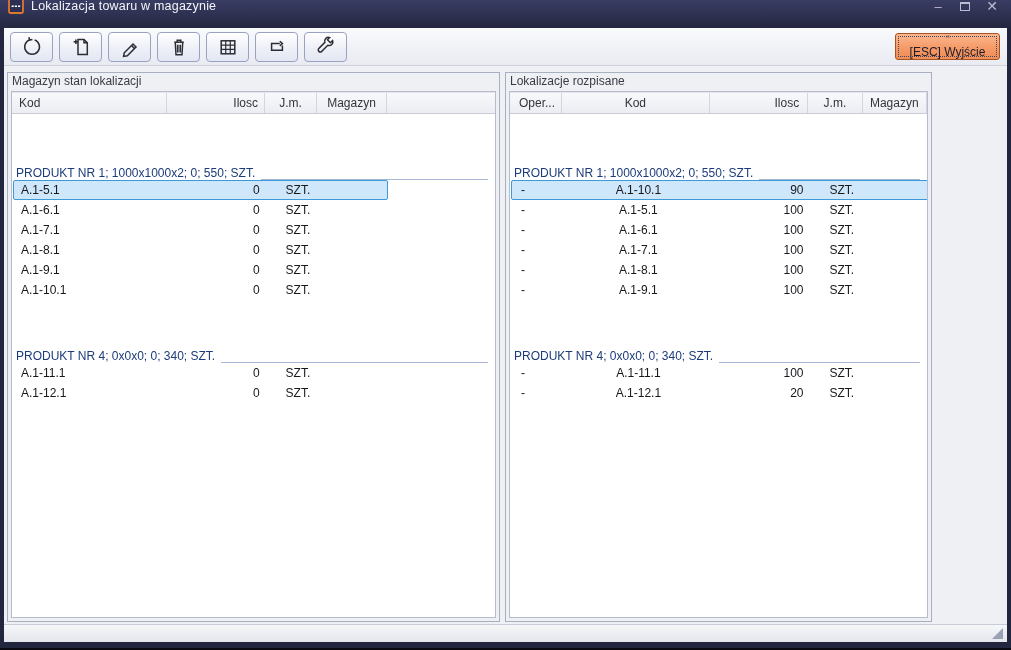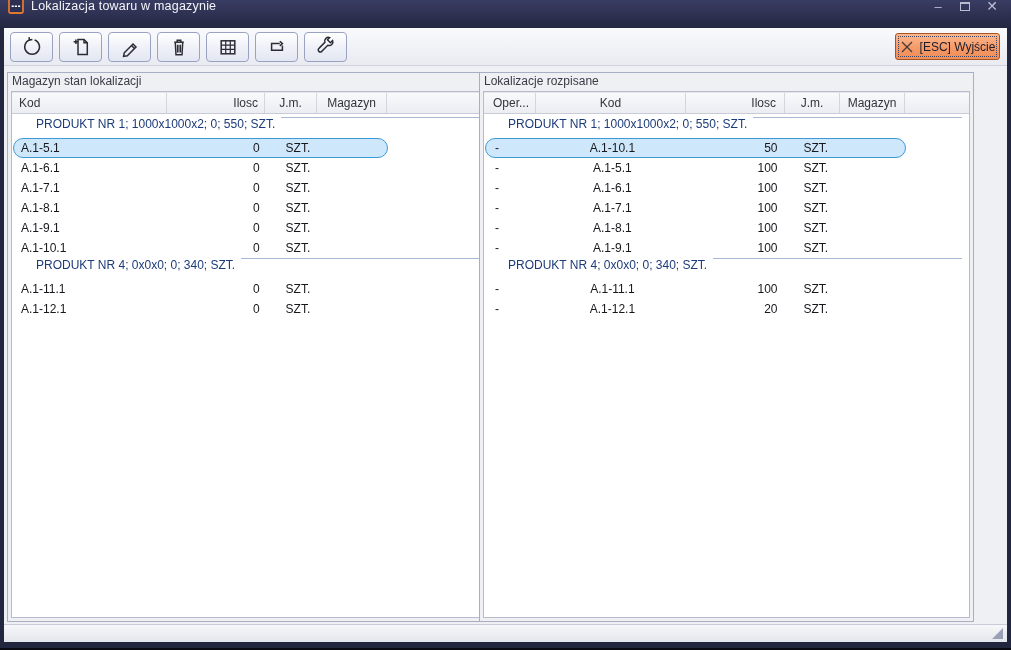--- a/index.html
+++ b/index.html
@@ -39,29 +39,29 @@
     display:flex; align-items:center; justify-content:center;
     box-shadow:0 1px 0 rgba(255,255,255,.8) inset;
   }
   .tb-btn svg { display:block; }
   .exit-btn {
     position:absolute; top:5px; left:891px; width:105px; height:27px;
     border:1px solid #a8521f; border-radius:3px;
     background:linear-gradient(#fcb88f,#f59a68 55%,#ef8e58);
     outline:1px dotted #3c4566; outline-offset:-4px;
     display:flex; align-items:center; justify-content:center; gap:6px;
-    color:#1d1d2b; font-size:12px;
+    color:#1d1d2b; font-size:12px;flex-direction:column;
   }
   
   .panel {
     position:absolute; top:44px; height:550px;
     border:1px solid #a9afc2; background:#eef0f4;
   }
   .panel.left { left:3px; width:493px; }
-  .panel.right { left:475px; width:495px; }
+  .panel.right { left:501px; width:427px; }
   .panel-label { position:absolute; left:4px; top:1px; color:#3a3b45; }
   .listbox {
     position:absolute; left:3px; right:3px; top:18px; bottom:3px;
     background:#ffffff; border:1px solid #b6bbcd; overflow:hidden;
   }
   
   .grid-header {
     margin-top:0; height:22px; display:flex; align-items:stretch;
     background:linear-gradient(#f8f9fb,#ebedf2);
     border-top:1px solid #e3e5eb; border-bottom:1px solid #c9ccd7;
@@ -76,27 +76,27 @@
   .lc-mag { width:70px; text-align:center; }
   .rc-oper { width:52px; padding-left:9px; }
   .rc-kod { width:150px; text-align:center; }
   .rc-ilosc { width:99px; text-align:right; padding-right:8px; }
   .rc-jm { width:55px; }
   .rc-mag { width:65px; text-align:center; }
   .hdr-jm-l { text-align:center; padding-left:0; }
   
   .rows { padding-top:3px; }
   .grow {
-    height:21px; display:flex; align-items:flex-start; padding-left:24px;
-    color:#1c3b7a; white-space:nowrap;
+    height:21px; display:flex; align-items:flex-end; padding-left:4px;
+    color:#1c3b7a; white-space:nowrap;margin-top:42px;
   }
   .grow .gline { flex:1; height:1px; background:#a9b7d6; margin:0 7px 0 6px; }
   .drow {
     height:20px; display:flex; align-items:flex-end; margin-left:1px;
-    border:1px solid transparent; border-radius:10px; line-height:18px;
+    border:1px solid transparent; border-radius:2px; line-height:18px;
   }
   .panel.left .drow { width:375px; }
   .panel.right .drow { width:421px; }
   .drow.selected { background:#cfe7fa; border-color:#3d9ad6; }
   .cell-jm-l { padding-left:20px; }
   .cell-jm-r { padding-left:18px; }
   
   .statusbar {
     position:absolute; left:0; top:596px; width:1003px; height:18px;
     background:linear-gradient(#f6f7f9,#e4e6ed);
@@ -264,21 +264,21 @@
         <span class="fill"></span>
       </div>
       <div class="rows">
         <div class="grow">
             <span>PRODUKT NR 1; 1000x1000x2; 0; 550; SZT.</span>
             <span class="gline"></span>
           </div>
         <div class="drow selected">
           <span class="rc-oper">-</span>
             <span class="rc-kod">A.1-10.1</span>
-            <span class="rc-ilosc">50</span>
+            <span class="rc-ilosc">90</span>
             <span class="rc-jm cell-jm-r">SZT.</span>
             <span class="rc-mag"></span>
         </div>
         <div class="drow">
           <span class="rc-oper">-</span>
             <span class="rc-kod">A.1-5.1</span>
             <span class="rc-ilosc">100</span>
             <span class="rc-jm cell-jm-r">SZT.</span>
             <span class="rc-mag"></span>
         </div>

